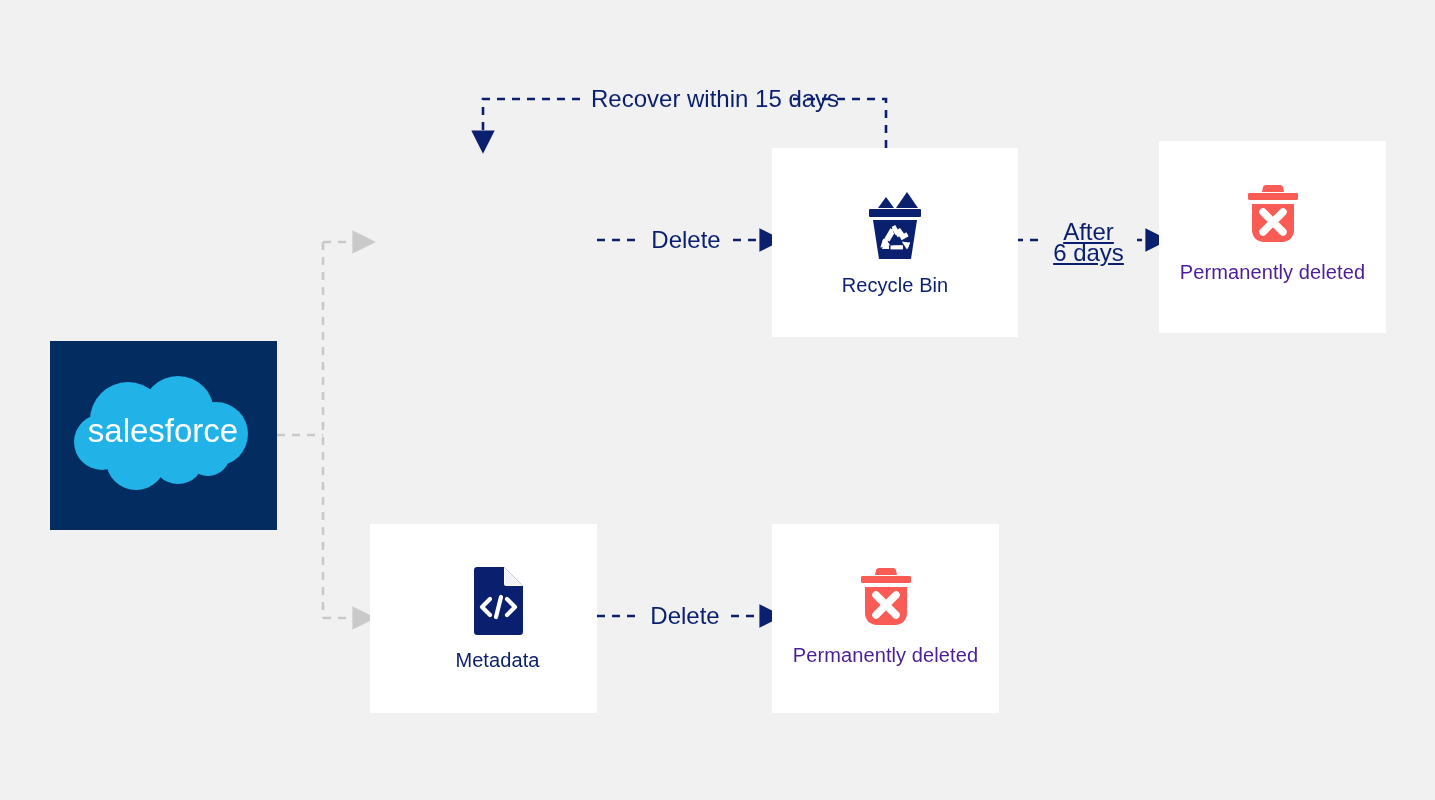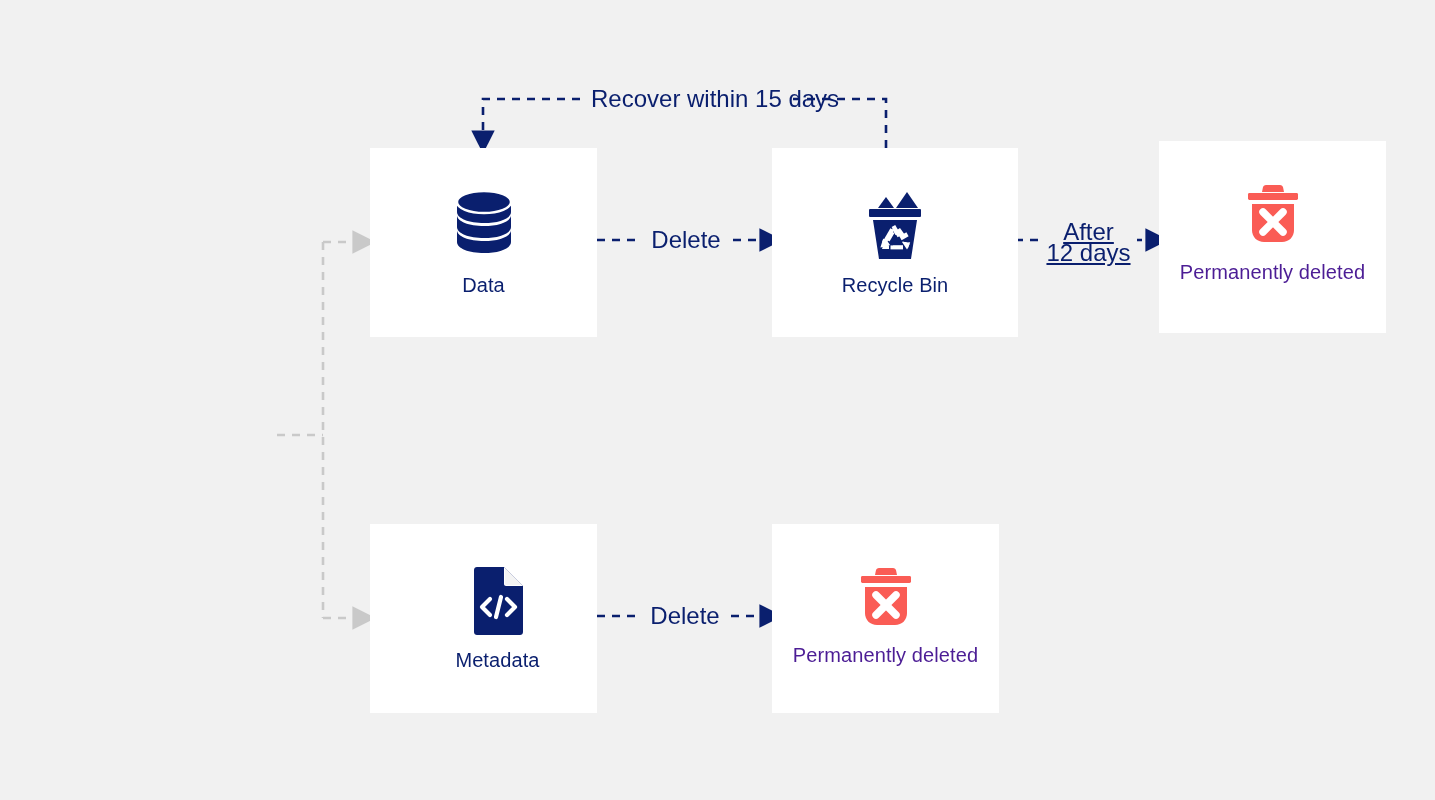--- a/index.html
+++ b/index.html
@@ -109,34 +109,36 @@
       <path d="M886,148 L886,99 L790,99"></path>
       <path d="M580,99 L483,99 L483,133" marker-end="url(#arrow-navy-down)"></path>
     </g>
 
     <g stroke="#0a1f6e" stroke-width="2.6" fill="none" stroke-dasharray="8 7">
       <path d="M597,616 L640,616"></path>
       <path d="M716,616 L762,616" marker-end="url(#arrow-navy)"></path>
     </g>
   </svg>
 
-
-  <div class="card" style="left:370px; top:148px; width:227px; height:189px;">
-    <svg width="62" height="72" viewBox="0 0 62 72">
-      <g fill="#0a1f6e">
-        <path d="M31,2 C46,2 58,6.5 58,13 L58,23 C58,29.5 46,34 31,34 C16,34 4,29.5 4,23 L4,13 C4,6.5 16,2 31,2 Z"></path>
-        <path d="M4,26 C4,32.5 16,37 31,37 C46,37 58,32.5 58,26 L58,38 C58,44.5 46,49 31,49 C16,49 4,44.5 4,38 Z"></path>
-        <path d="M4,41 C4,47.5 16,52 31,52 C46,52 58,47.5 58,41 L58,53 C58,59.5 46,64 31,64 C16,64 4,59.5 4,53 Z"></path>
-      </g>
-      <g fill="none" stroke="#ffffff" stroke-width="2.4">
-        <ellipse cx="31" cy="13" rx="27" ry="11"></ellipse>
-      </g>
-    </svg>
-    <div class="card-label label-navy">Data</div>
-  </div>
+  <div id="sf-logo">
+    <svg width="195" height="120" viewBox="0 0 195 120">
+      <g fill="#21b2e8">
+        <circle cx="62" cy="44" r="38"></circle>
+        <circle cx="112" cy="36" r="36"></circle>
+        <circle cx="150" cy="58" r="32"></circle>
+        <circle cx="36" cy="66" r="28"></circle>
+        <circle cx="70" cy="84" r="30"></circle>
+        <circle cx="112" cy="82" r="26"></circle>
+        <circle cx="142" cy="78" r="22"></circle>
+        <rect x="36" y="44" width="114" height="42"></rect>
+      </g>
+      <text x="97" y="66" text-anchor="middle" fill="#ffffff" font-family="Liberation Sans, sans-serif" font-size="33" font-weight="400">salesforce</text>
+    </svg>
+  </div>
+
 
   <div class="card" style="left:772px; top:148px; width:246px; height:189px;">
     <svg width="66" height="72" viewBox="0 0 66 72">
       <g fill="#0a1f6e">
 
         <path d="M16,19 L24,8 L32,19 Z"></path>
         <path d="M34,19 L45,3 L56,19 Z"></path>
 
         <rect x="7" y="20" width="52" height="8" rx="1"></rect>
 
@@ -211,18 +213,18 @@
     </svg>
     <div class="card-label label-red">Permanently deleted</div>
   </div>
 
   <div class="edge-label" style="left:585px; top:88px; width:196px;">Recover within 15 days</div>
 
   <div class="edge-label" style="left:645px; top:229px; width:70px;">Delete</div>
 
   <div class="edge-label two-line" style="left:1040px; top:221px; width:85px;">
     <div>After</div>
-    <div>12 days</div>
+    <div>6 days</div>
   </div>
 
   <div class="edge-label" style="left:644px; top:605px; width:70px;">Delete</div>
 
 </div>
 
 </body></html>

